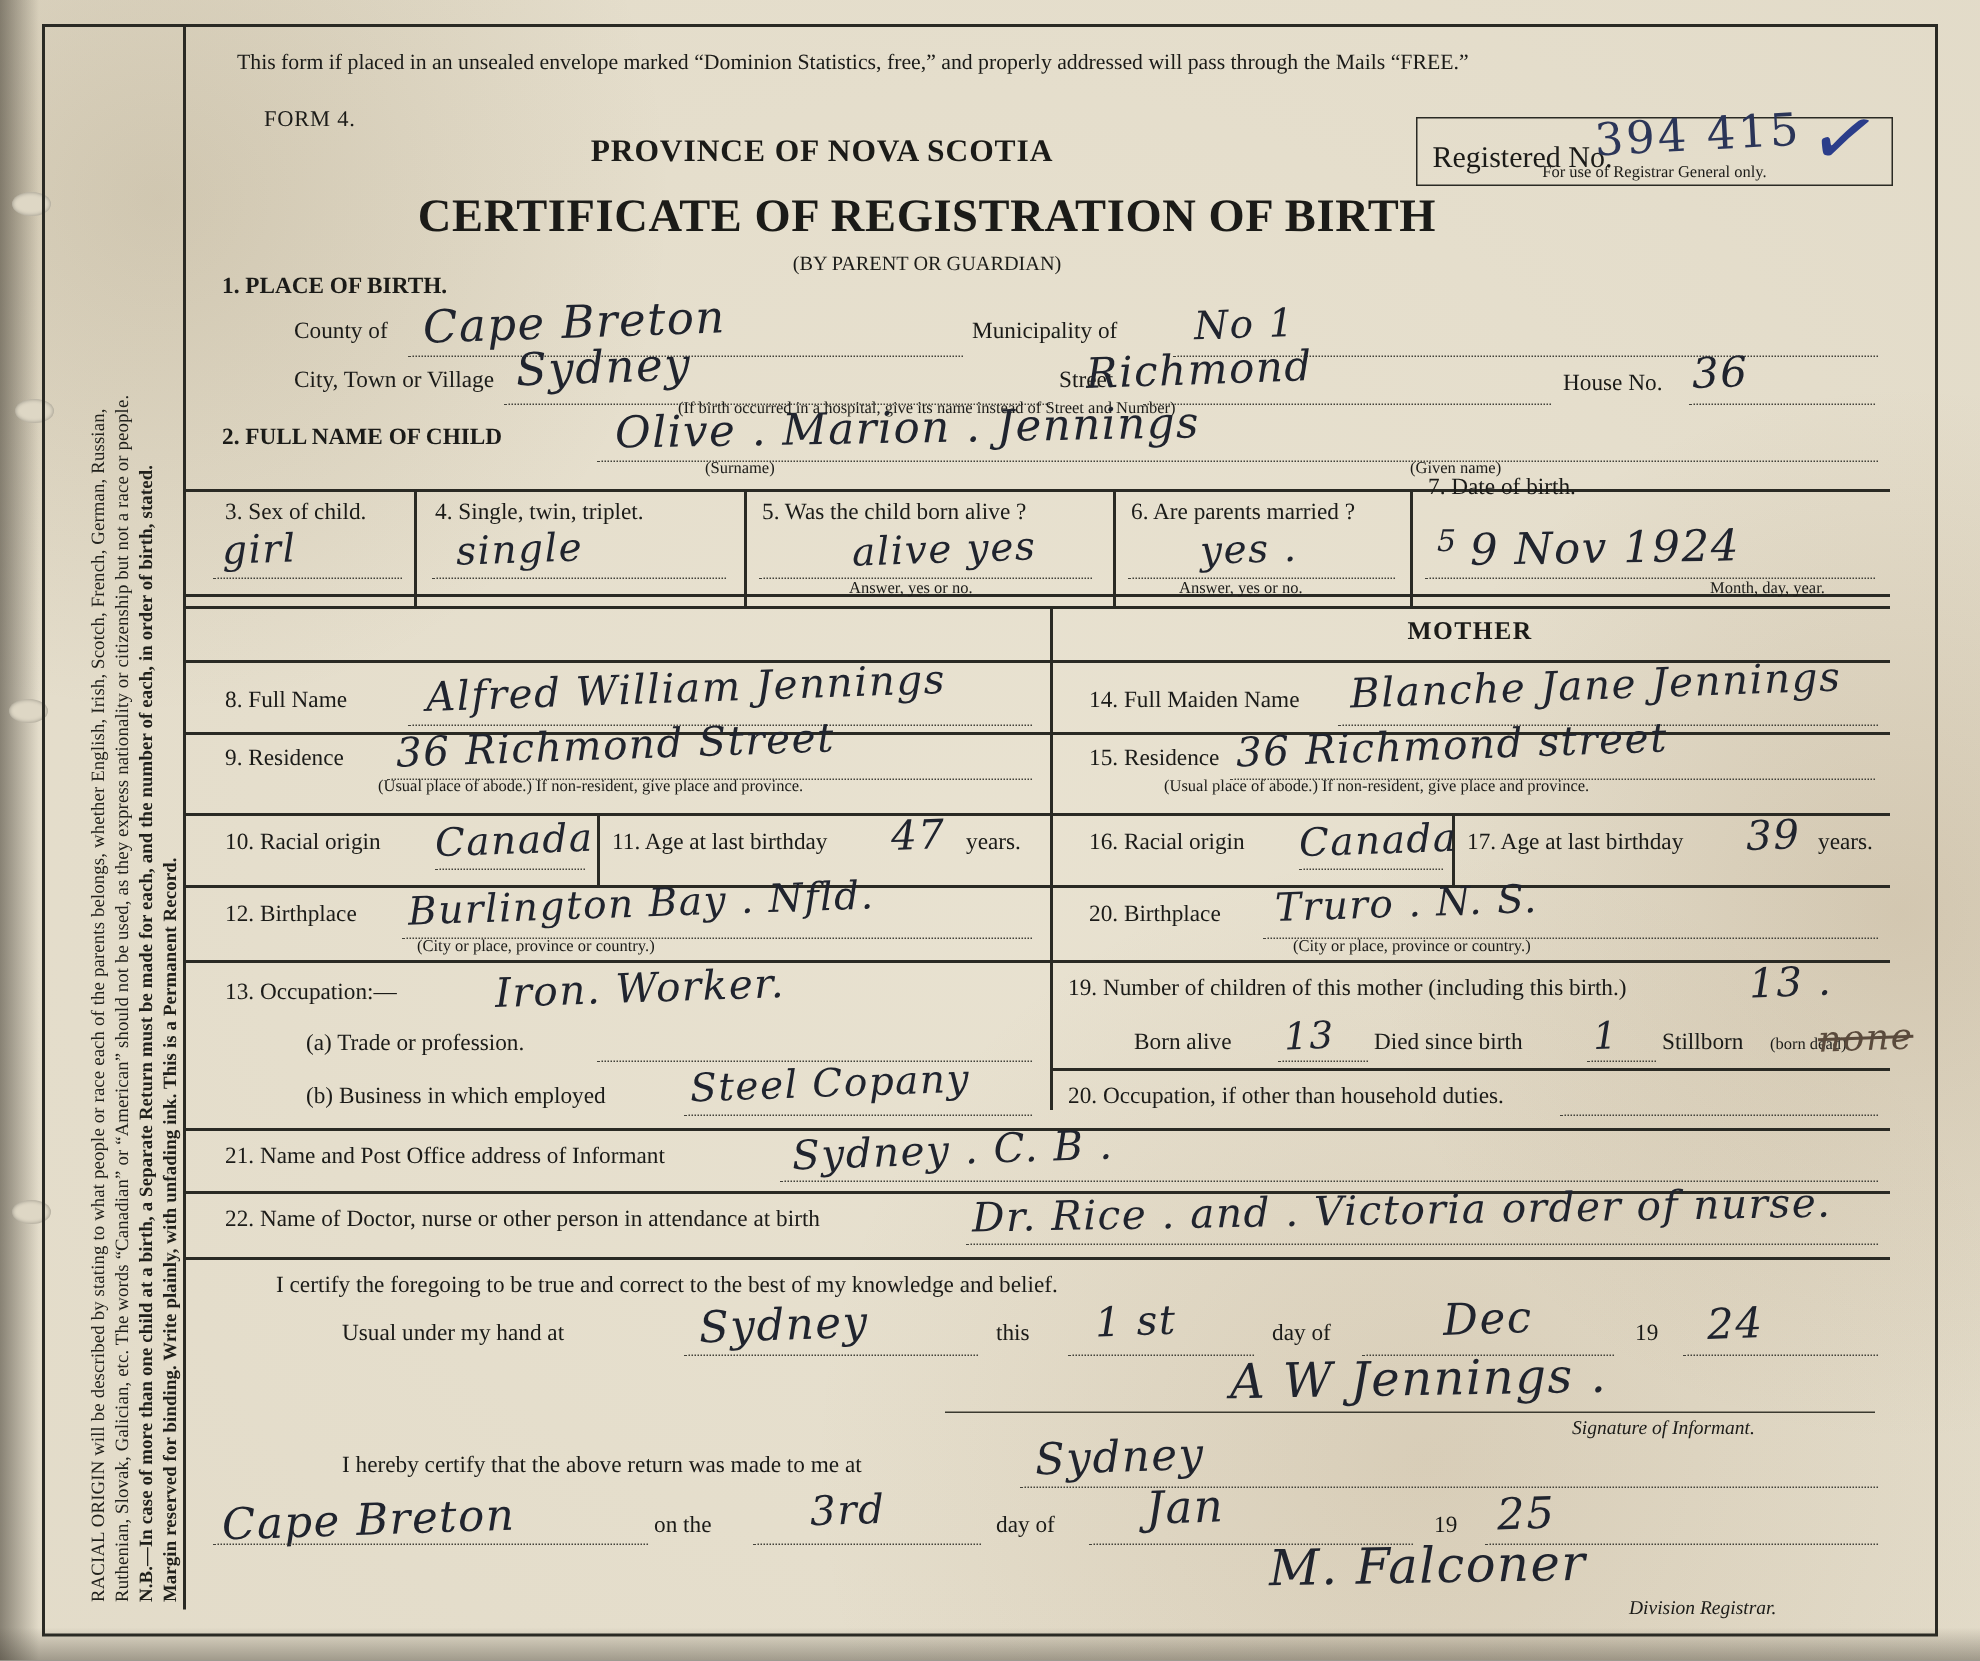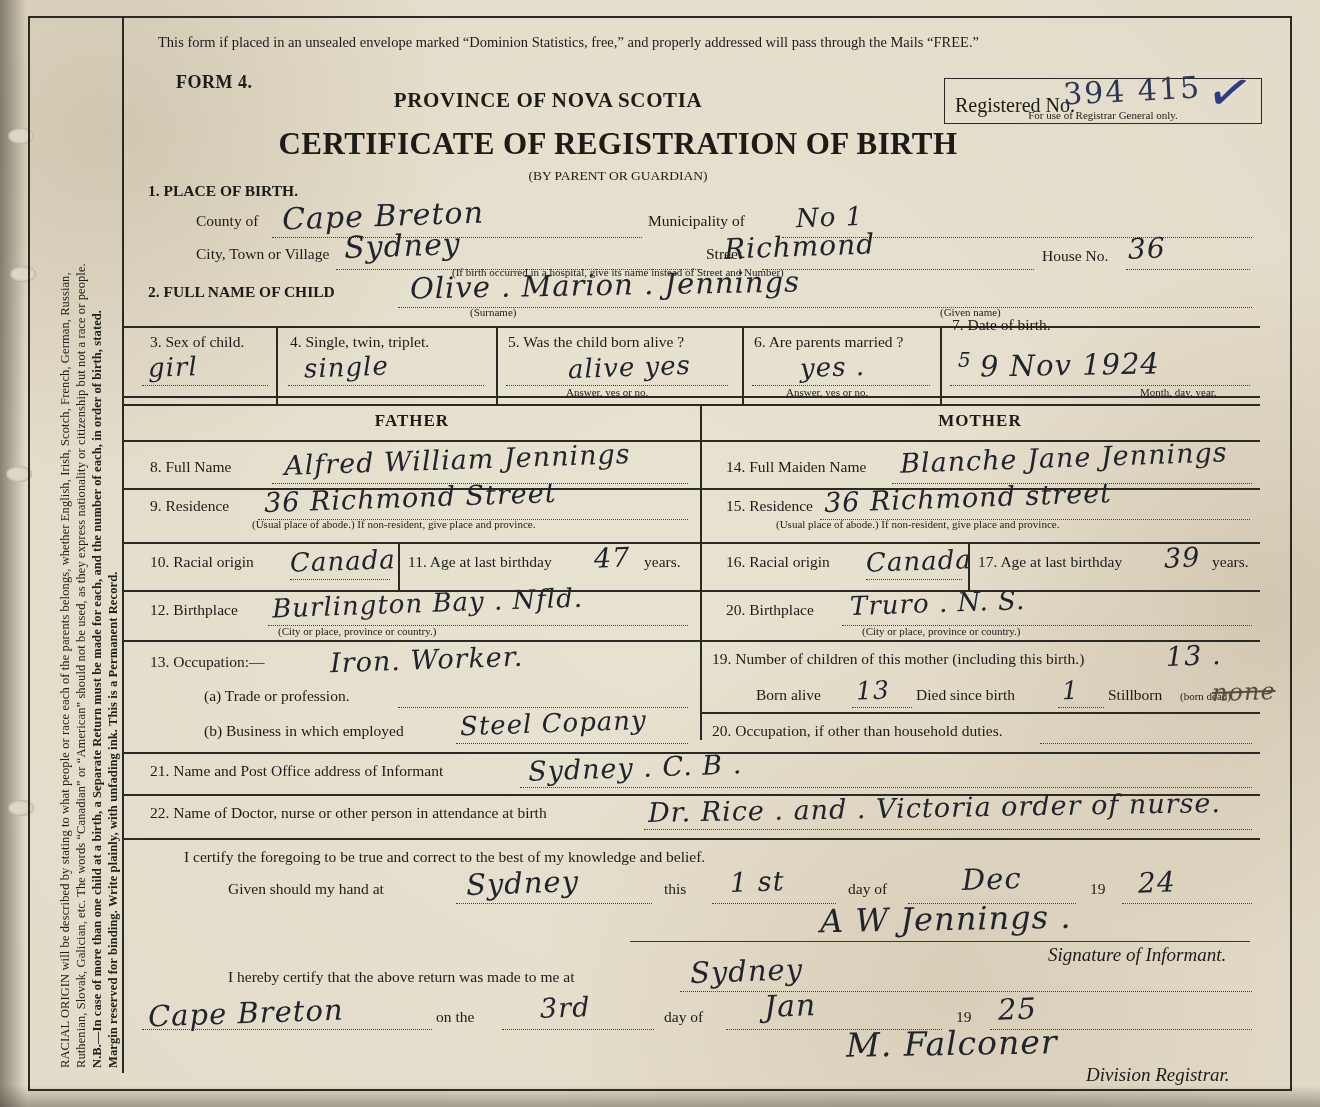--- a/index.html
+++ b/index.html
@@ -76,21 +76,21 @@
   }
   .vtext.b { font-weight: bold; }
 
   
   .notice {
     position:absolute; left: 158px; top: 34px;
     font-size: 14.5px;
   }
   .form-no {
     position:absolute; left: 176px; top: 72px;
-    font-size: 18px; font-weight: bold; letter-spacing: .5px;
+    font-size: 15px; font-weight: normal; letter-spacing: .5px;
   }
   .province {
     position:absolute; left: 158px; top: 88px; width: 780px;
     text-align:center; font-size: 21px; font-weight: bold; letter-spacing: .6px;
   }
   .maintitle {
     position:absolute; left: 158px; top: 126px; width: 920px;
     text-align:center; font-size: 31px; font-weight: bold; letter-spacing: .4px;
   }
   .subtitle {
@@ -151,21 +151,21 @@
     letter-spacing: 1px;
   }
   .hw.r2 { transform: rotate(-2deg); }
   .hw.r1 { transform: rotate(-1deg); }
   .hw.strike { text-decoration: line-through; color:#5a4a3c; }
 
   .section-head {
     position:absolute; font-size: 17px; font-weight:bold; letter-spacing: 1px;
   }
   .footer-note {
-    position:absolute; font-size: 19px;
+    position:absolute; font-size: 13px;
   }
 </style>
 </head>
 <body>
 
 <div class="page">
 
   <div class="paper-tint"></div>
   <div class="edge-dark-left"></div>
   <div class="edge-dark-bottom"></div>
@@ -255,21 +255,20 @@
   <div class="lbl small" style="left:786px; top:386px;">Answer, yes or no.</div>
 
   <div class="lbl" style="left:952px; top:316px;">7. Date of birth.</div>
   <div class="dots" style="left:950px; top:384px; width:300px;"></div>
   <div class="hw" style="left:958px; top:348px; font-size:20px;">5</div>
   <div class="hw r1" style="left:980px; top:348px; font-size:29px;">9 Nov 1924</div>
   <div class="lbl small" style="left:1140px; top:386px;">Month, day, year.</div>
 
   <div class="hline" style="left:124px; top:440px; width:1136px;"></div>
   <div class="vline" style="left:700px; top:404px; height:336px;"></div>
-  <div class="section-head" style="left:124px; top:411px; width:576px; text-align:center;">FATHER</div>
   <div class="section-head" style="left:700px; top:411px; width:560px; text-align:center;">MOTHER</div>
 
   <div class="lbl" style="left:150px; top:458px;">8. Full Name</div>
   <div class="dots" style="left:272px; top:482px; width:416px;"></div>
   <div class="hw r2" style="left:284px; top:444px; font-size:27px;">Alfred William Jennings</div>
 
   <div class="hline" style="left:124px; top:488px; width:1136px;"></div>
 
   <div class="lbl" style="left:150px; top:497px;">9. Residence</div>
   <div class="dots" style="left:258px; top:518px; width:430px;"></div>
@@ -357,21 +356,21 @@
   <div class="hline" style="left:124px; top:794px; width:1136px;"></div>
 
   <div class="lbl" style="left:150px; top:804px;">22. Name of Doctor, nurse or other person in attendance at birth</div>
   <div class="dots" style="left:644px; top:828px; width:608px;"></div>
   <div class="hw r1" style="left:648px; top:792px; font-size:27px;">Dr. Rice . and . Victoria order of nurse.</div>
 
   <div class="hline" style="left:124px; top:838px; width:1136px;"></div>
 
   <div class="lbl" style="left:184px; top:848px;">I certify the foregoing to be true and correct to the best of my knowledge and belief.</div>
 
-  <div class="lbl" style="left:228px; top:880px;">Given should my hand at</div>
+  <div class="lbl" style="left:228px; top:880px;">Usual under my hand at</div>
   <div class="dots" style="left:456px; top:902px; width:196px;"></div>
   <div class="hw r2" style="left:466px; top:866px; font-size:29px;">Sydney</div>
 
   <div class="lbl" style="left:664px; top:880px;">this</div>
   <div class="dots" style="left:712px; top:902px; width:124px;"></div>
   <div class="hw r2" style="left:730px; top:866px; font-size:27px;">1 st</div>
 
   <div class="lbl" style="left:848px; top:880px;">day of</div>
   <div class="dots" style="left:908px; top:902px; width:168px;"></div>
   <div class="hw r2" style="left:962px; top:862px; font-size:29px;">Dec</div>

